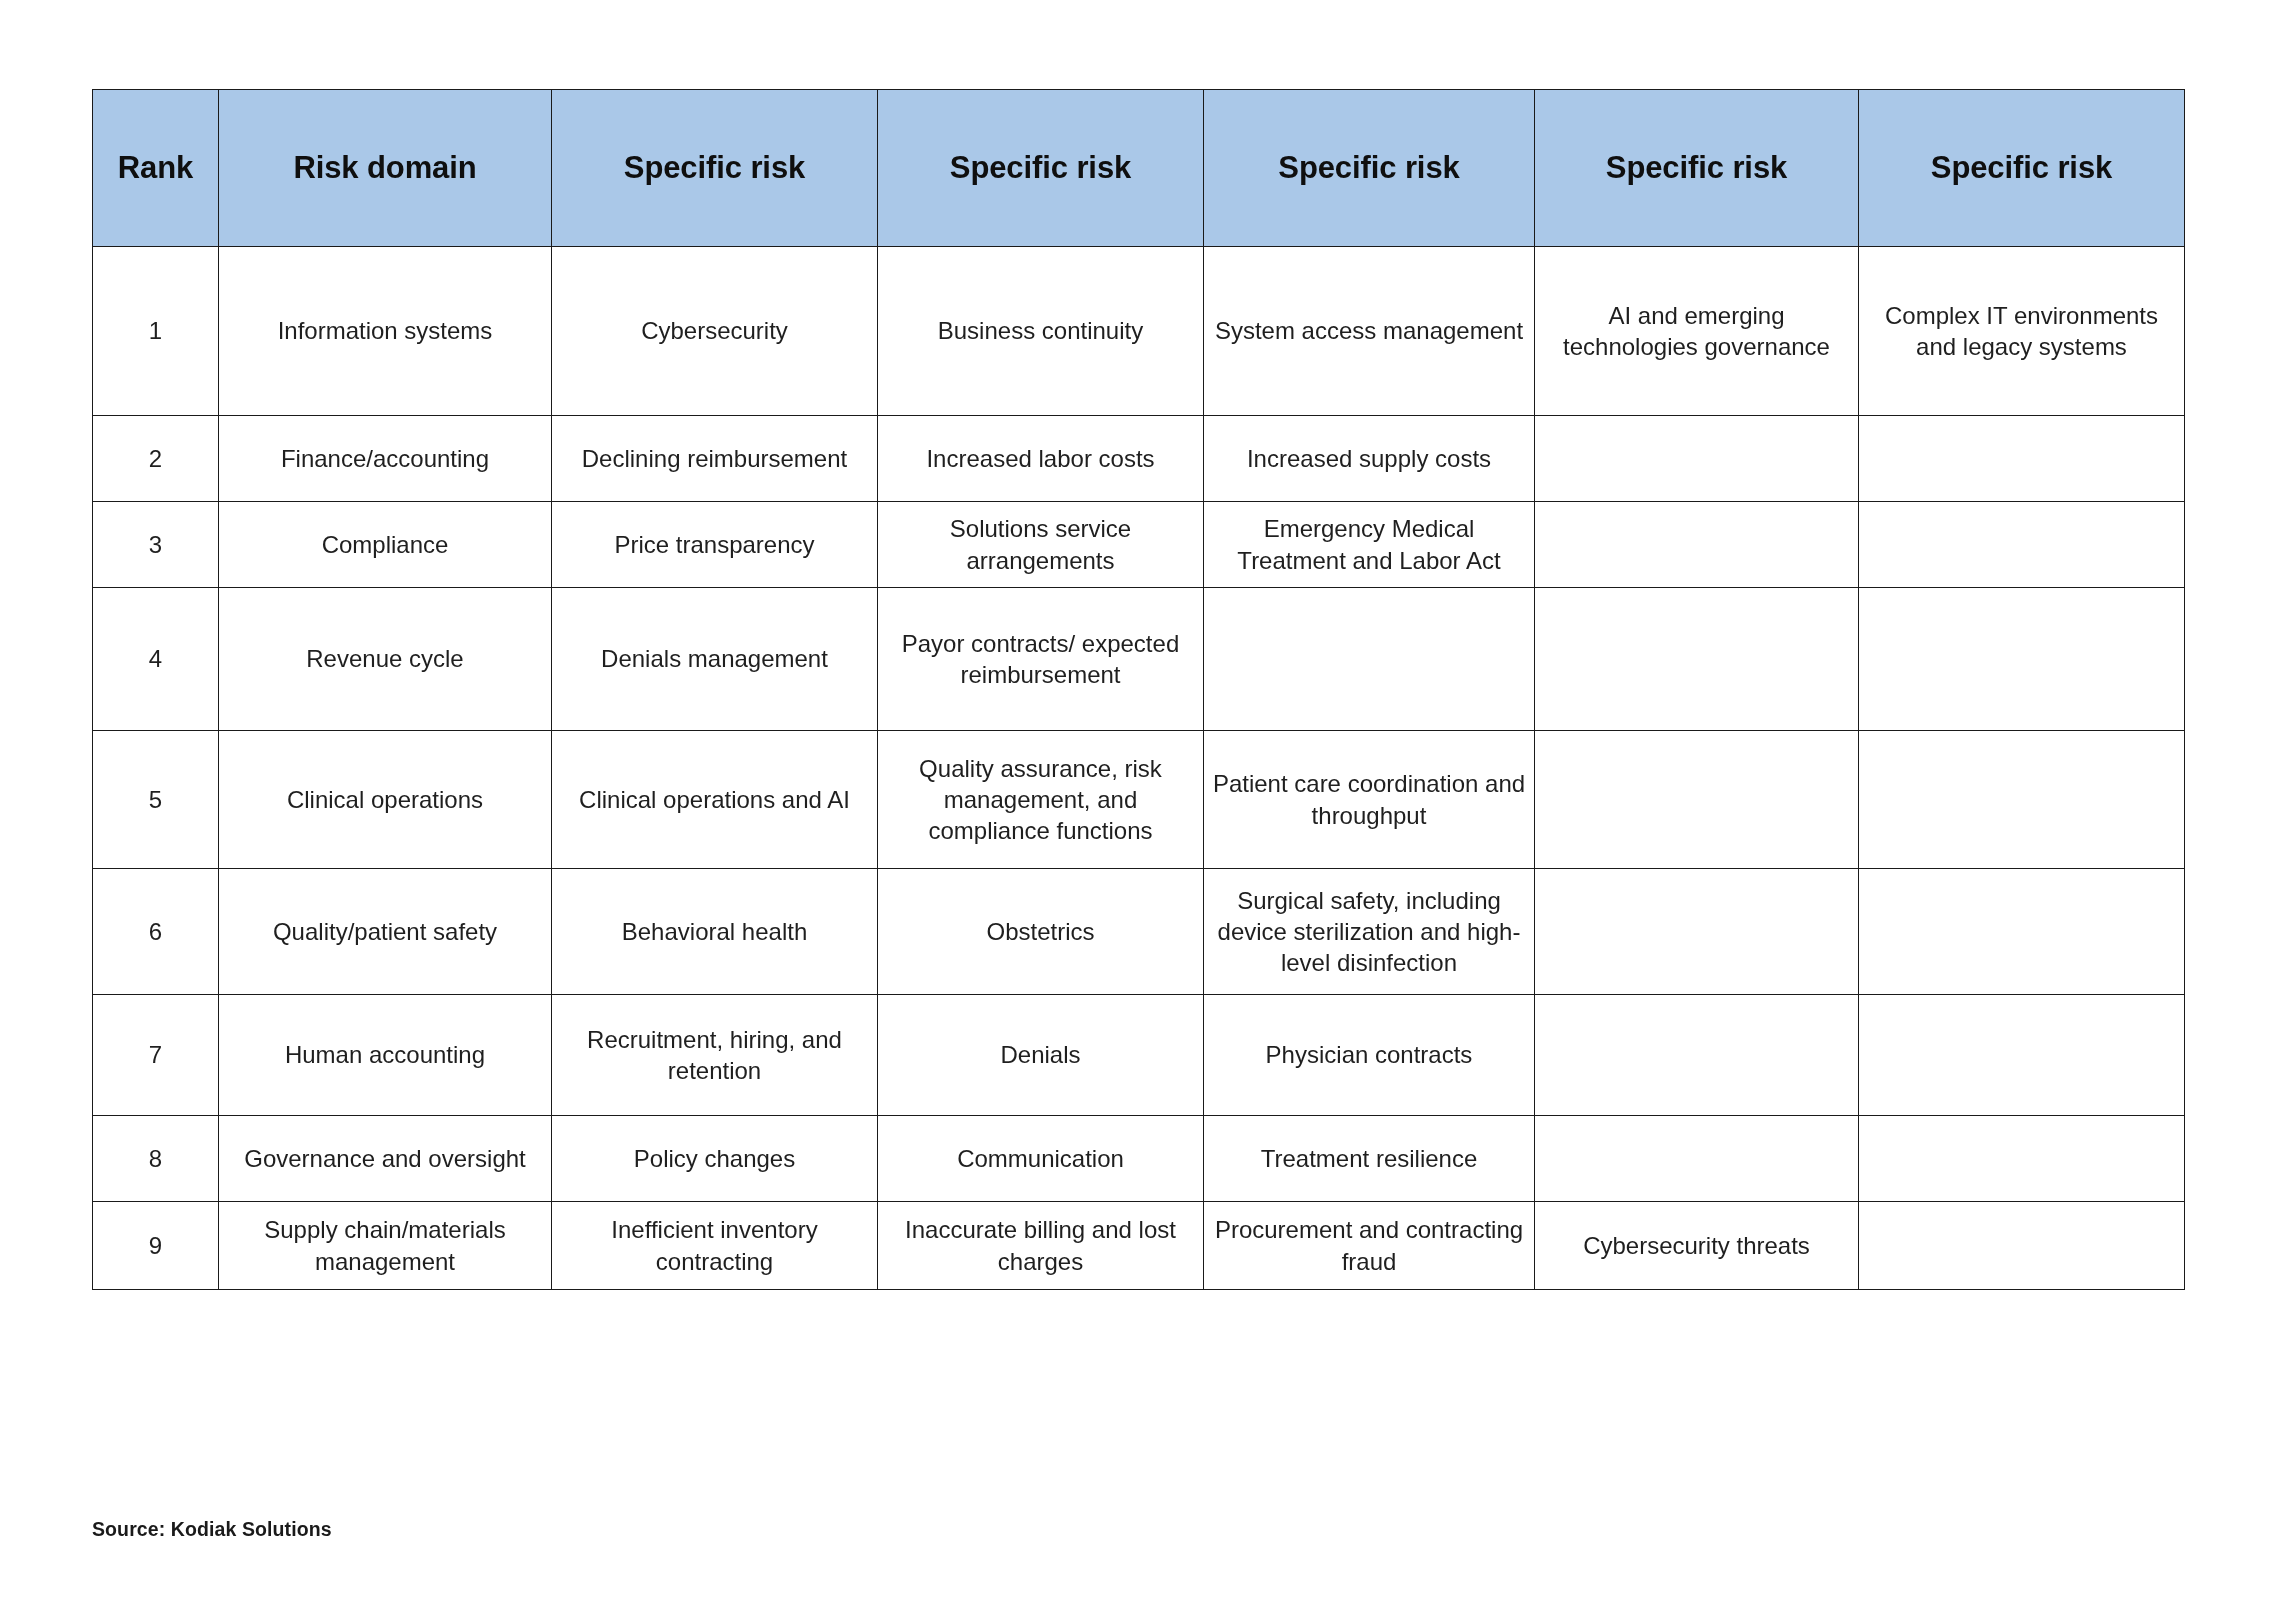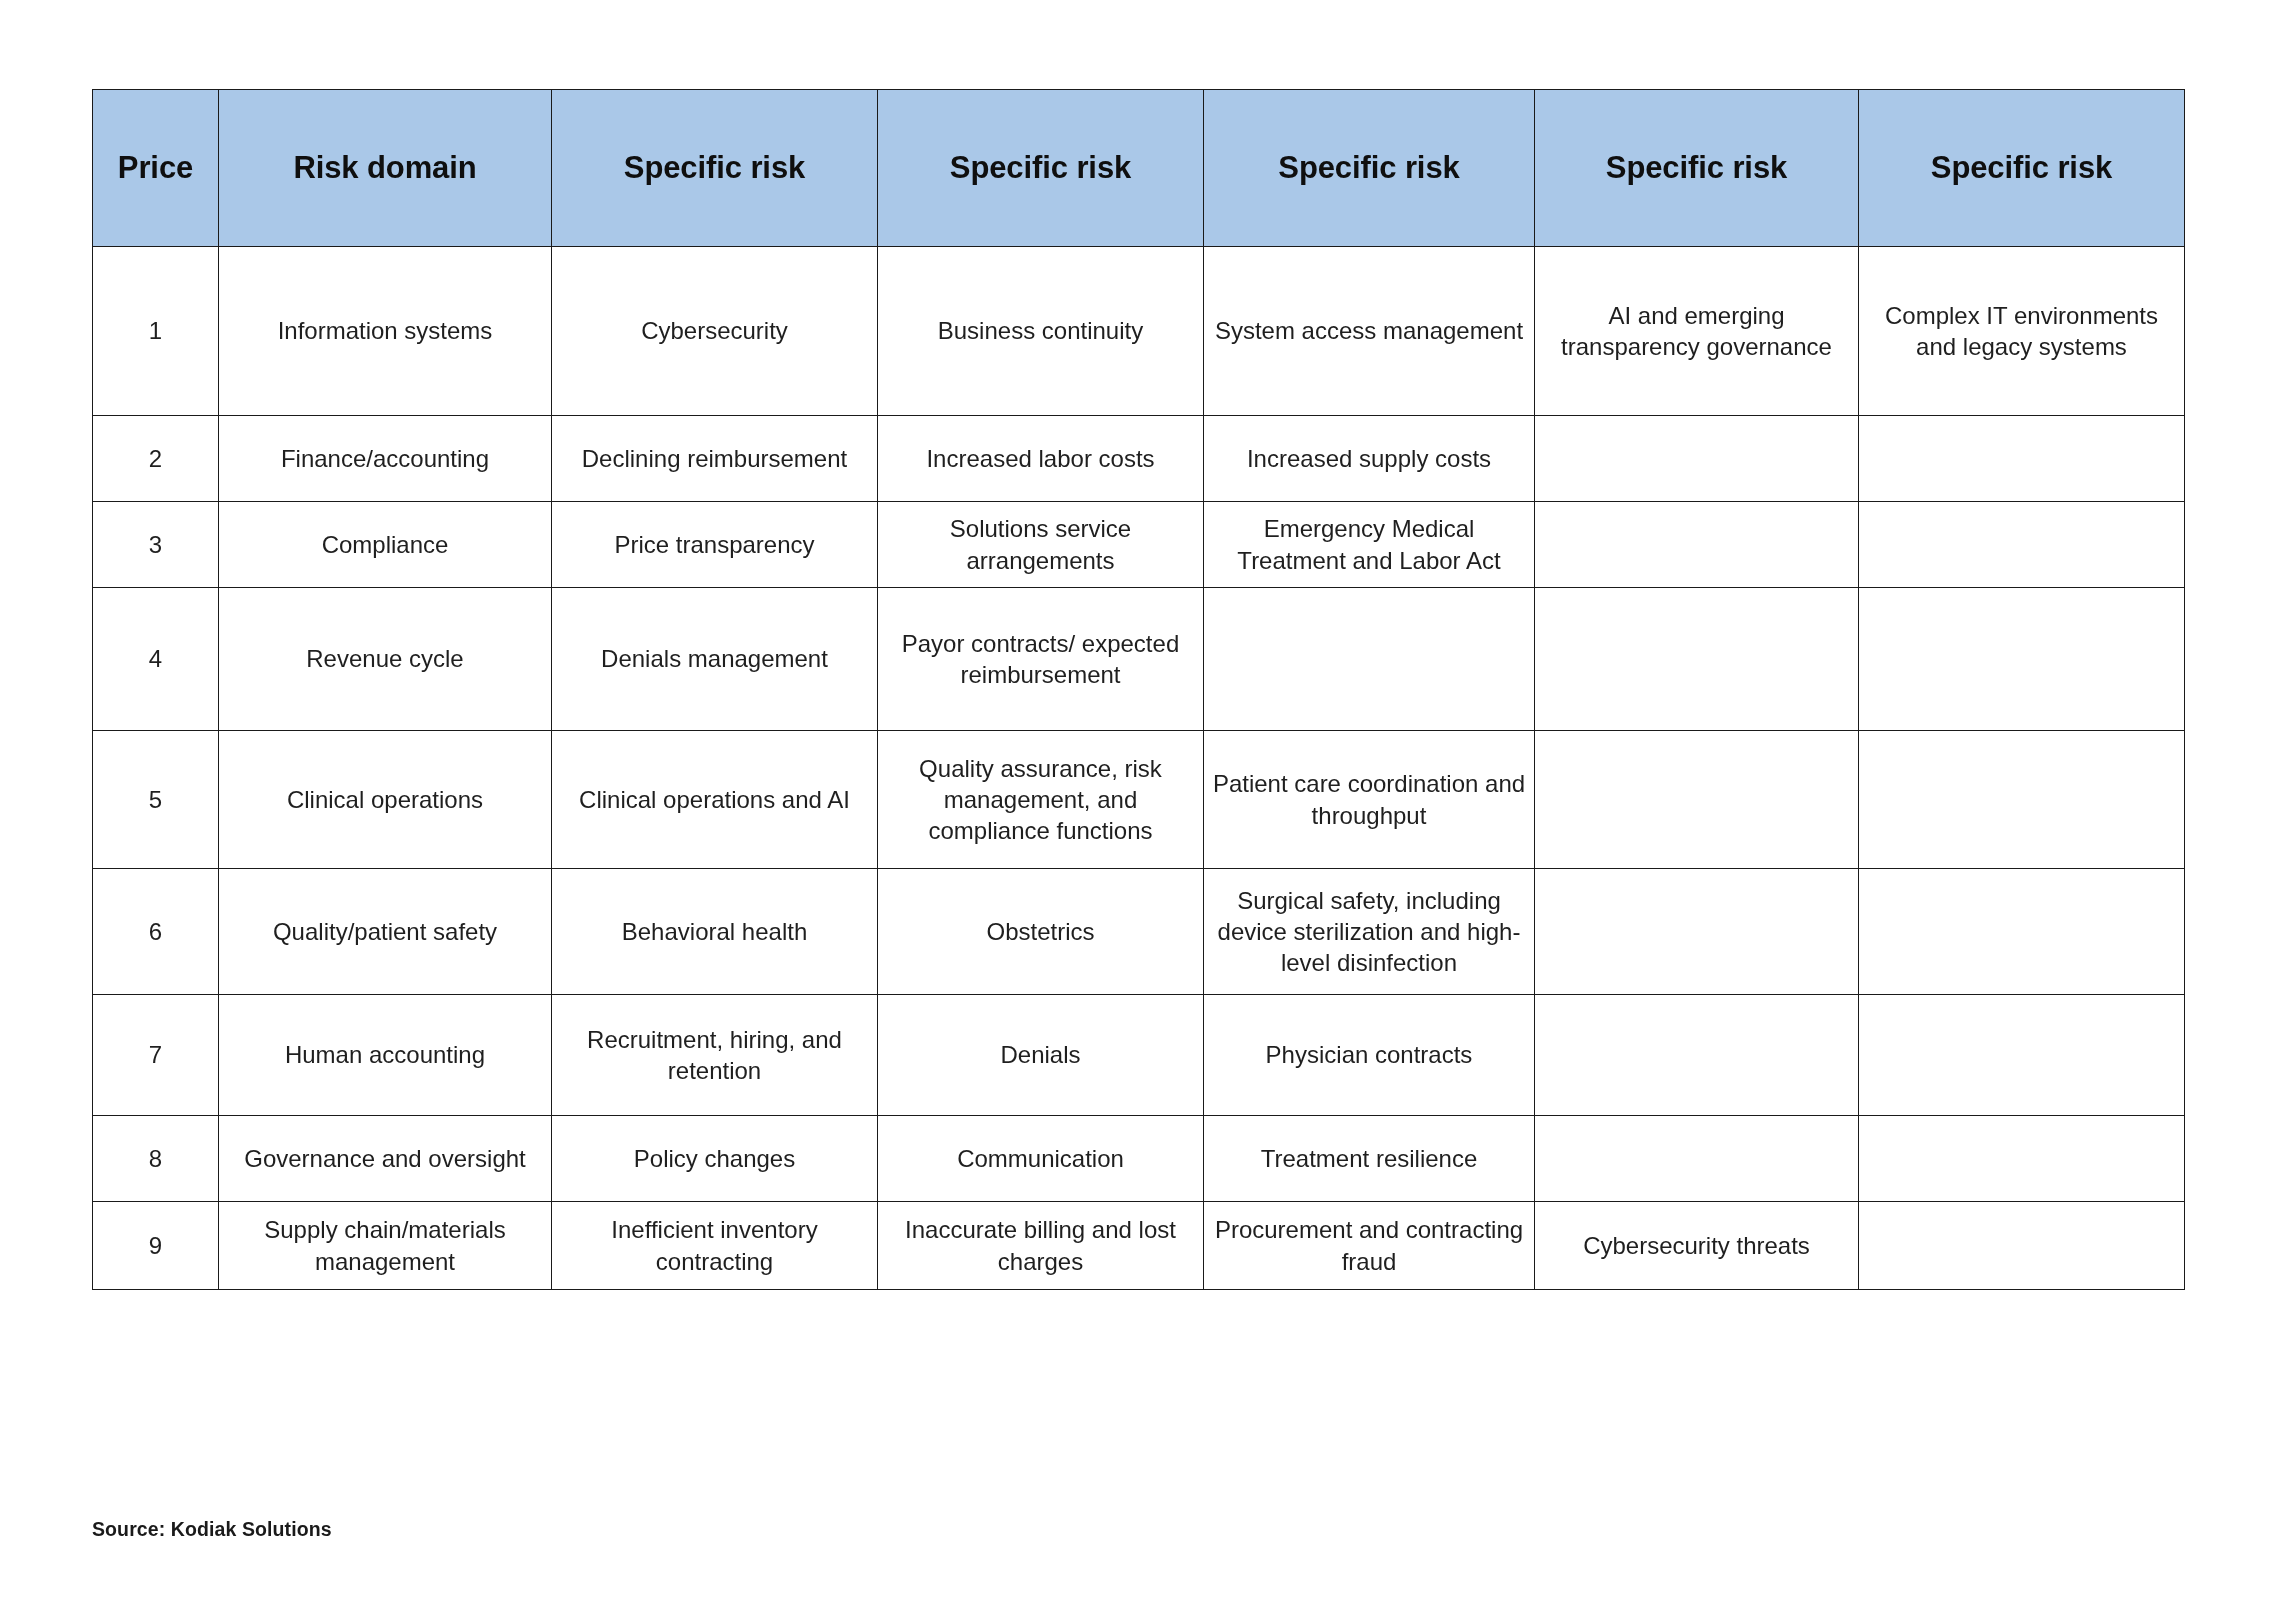--- a/index.html
+++ b/index.html
@@ -111,38 +111,38 @@
         <col class="c-rank">
         <col class="c-domain">
         <col class="c-risk">
         <col class="c-risk2">
         <col class="c-risk3">
         <col class="c-risk4">
         <col class="c-risk5">
       </colgroup>
       <thead>
         <tr>
-          <th>Price</th>
+          <th>Rank</th>
           <th>Risk domain</th>
           <th>Specific risk</th>
           <th>Specific risk</th>
           <th>Specific risk</th>
           <th>Specific risk</th>
           <th>Specific risk</th>
         </tr>
       </thead>
       <tbody>
 
         <tr class="r1">
           <td class="rank-cell">1</td>
           <td>Information systems</td>
           <td>Cybersecurity</td>
           <td>Business continuity</td>
           <td>System access management</td>
-          <td>AI and emerging transparency governance</td>
+          <td>AI and emerging technologies governance</td>
           <td>Complex IT environments and legacy systems</td>
         </tr>
 
         <tr class="r2">
           <td class="rank-cell">2</td>
           <td>Finance/accounting</td>
           <td>Declining reimbursement</td>
           <td>Increased labor costs</td>
           <td>Increased supply costs</td>
           <td></td>

